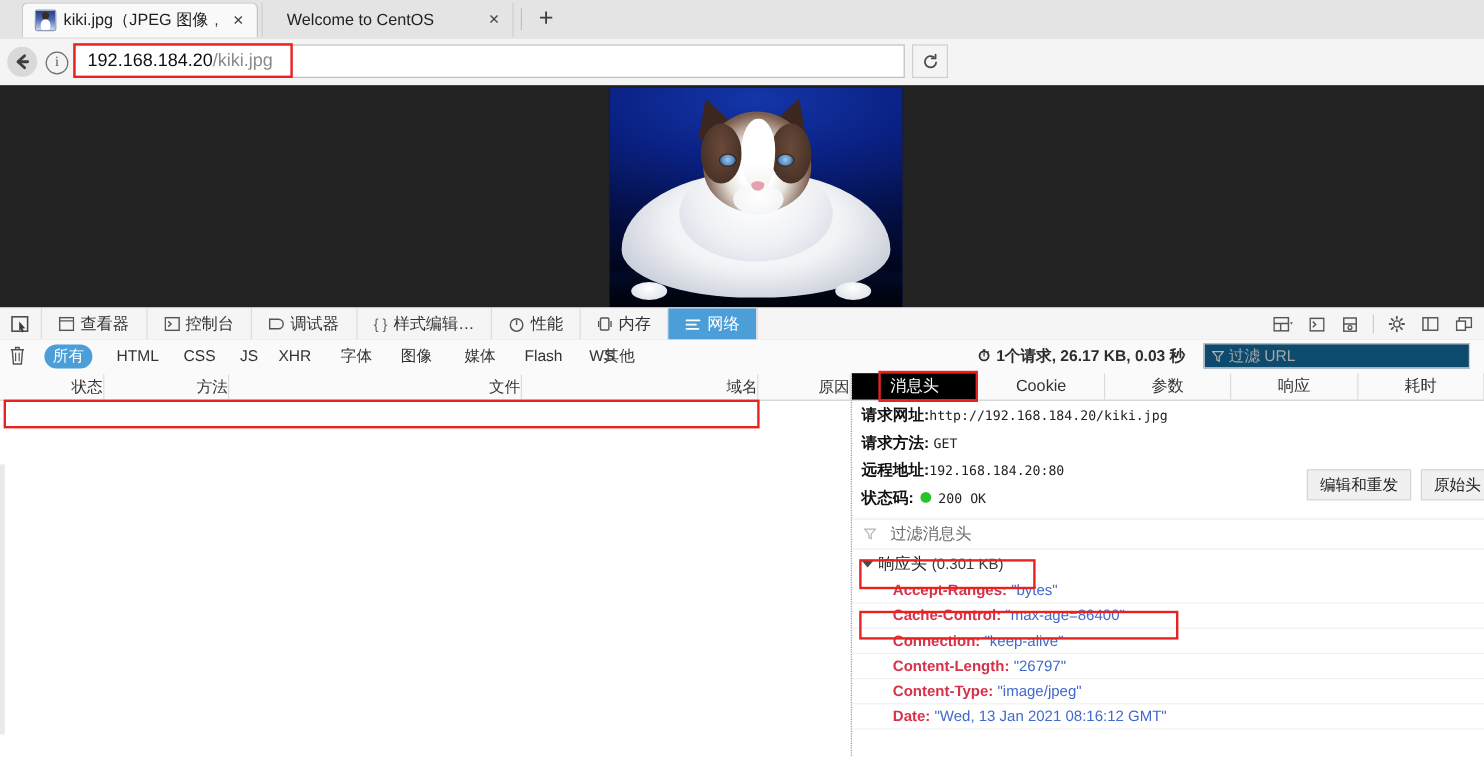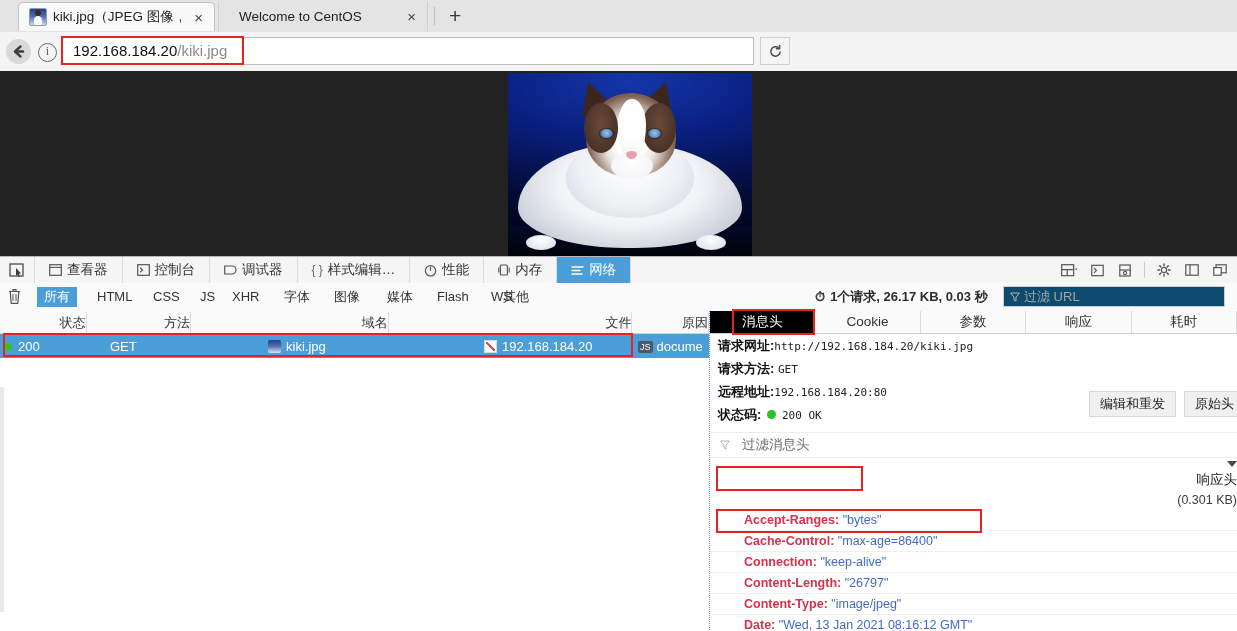--- a/index.html
+++ b/index.html
@@ -215,21 +215,21 @@
   .dt-tr-ic { width: 26px; height: 26px; display: flex; align-items: center; justify-content: center; }
   .dt-tr-sep { width: 1px; height: 16px; background: #ccc; margin: 0 4px; }
 
   .dt-filterbar {
     position: absolute; left: 0; top: 26px; width: 1237px; height: 28px;
     background: #fafafa; border-bottom: 1px solid #d4d4d4;
   }
   .trash { position: absolute; left: 7px; top: 5px; }
   .fchip {
     position: absolute; top: 4px; height: 20px; line-height: 20px;
-    padding: 0 7px; font-size: 13px; color: #333; border-radius: 0;
+    padding: 0 7px; font-size: 13px; color: #333; border-radius: 10px;
     white-space: nowrap;
   }
   .fchip.on { background: #4c9ed9; color: #fff; }
   .summary {
     position: absolute; left: 782px; top: 5px;
     font-size: 13px; font-weight: bold; color: #2d2d2d; white-space: nowrap; margin-left: 33px;
   }
   .summary .clock { margin-right: 5px; }
   .urlfilter {
     position: absolute; left: 1003px; top: 3px; width: 222px; height: 21px;
@@ -321,21 +321,21 @@
     background: #f0f0f0; border: 1px solid #d6d6d6; box-sizing: border-box;
     font-size: 13px; color: #222; padding: 3px 10px; white-space: nowrap;
   }
   .filterhdr {
     font-size: 13.5px; color: #6c6c6c; padding: 3px 0 3px 10px;
     border-top: 1px solid #ededed; border-bottom: 1px solid #ededed;
     display: flex; align-items: center; gap: 5px;
   }
   .secthdr {
     font-size: 13.5px; color: #1b1b1b; padding: 3px 0 3px 8px;
-    display: flex; align-items: flex-end; gap: 4px; flex-direction: column;
+    display: flex; align-items: center; gap: 4px;
   }
   .secthdr .sz { color: #3a3a3a; font-size: 12.5px; }
   .hdrrow {
     font-size: 12.5px; padding: 3px 0 3px 34px;
     border-bottom: 1px solid #f0f0f0; white-space: nowrap;
   }
   .hdrrow .hk { color: #d6324a; font-weight: bold; text-align: center; }
   .hdrrow .hv { color: #4169c9; }
   .sec-redbox {
     position: absolute; left: 716px; top: 466px; width: 147px; height: 25px;
@@ -596,40 +596,25 @@
           <path d="M0.6 1 H9.4 L6 5.2 V9 L4 8 V5.2 Z" fill="none" stroke="#b5b5b5" stroke-width="1"></path>
         </svg>
         <span>过滤 URL</span>
       </div>
     </div>
 
     <div class="reqpane">
       <div class="reqhead">
         <div class="col" style="width:86px;">状态</div>
         <div class="col" style="width:104px;">方法</div>
+        <div class="col" style="width:244px;">文件</div>
         <div class="col" style="width:198px;">域名</div>
-        <div class="col" style="width:244px;">文件</div>
         <div class="col" style="width:76px;">原因</div>
       </div>
 
-      <div class="reqrow">
-        <div class="col" style="width:86px;">
-          <span class="dot-ok"></span><span>200</span>
-        </div>
-        <div class="col" style="width:104px; padding-left:24px; box-sizing:border-box;">GET</div>
-        <div class="col" style="width:244px; padding-left:78px; box-sizing:border-box;">
-          <span class="mini-fav"></span><span>kiki.jpg</span>
-        </div>
-        <div class="col" style="width:198px; padding-left:50px; box-sizing:border-box;">
-          <span class="mini-img"></span><span>192.168.184.20</span>
-        </div>
-        <div class="col" style="width:76px; padding-left:6px; box-sizing:border-box;">
-          <span class="js-badge">JS</span><span>docume</span>
-        </div>
-      </div>
 
       <div class="scroll-left"></div>
     </div>
     <div class="row-redbox"></div>
 
     <div class="detail">
       <div class="dtabs">
         <div class="dtab sel">消息头</div>
         <div class="dtab">Cookie</div>
         <div class="dtab">参数</div>

